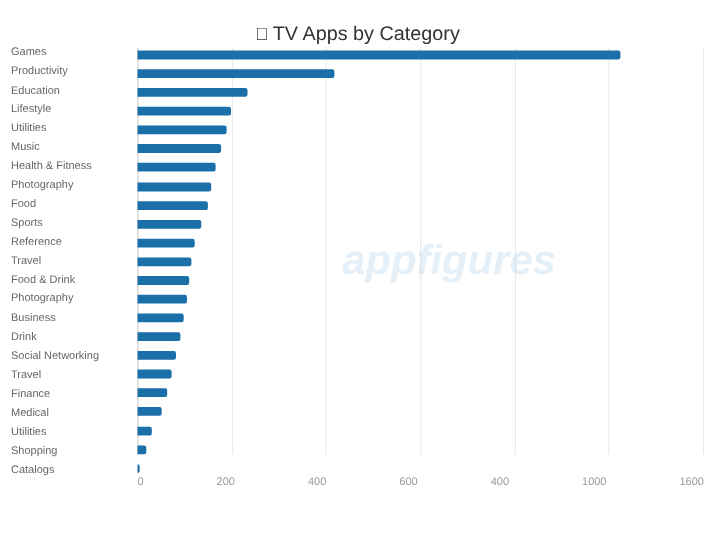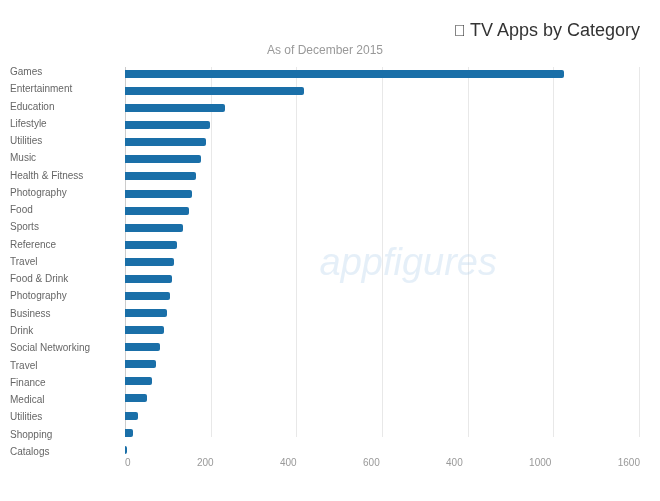--- a/index.html
+++ b/index.html
@@ -10,21 +10,21 @@
       height: 501px;
       overflow: hidden;
     }
     .chart-container {
       width: 660px;
       height: 501px;
       padding: 20px 20px 20px 10px;
       position: relative;
     }
     .chart-title {
-      text-align: right;
+      text-align: center;
       font-size: 18px;
       font-weight: 400;
       color: #333;
       margin-bottom: 2px;
     }
     .chart-subtitle {
       text-align: center;
       font-size: 12px;
       color: #999;
       margin-bottom: 10px;
@@ -98,39 +98,38 @@
     .x-label {
       font-size: 10px;
       color: #999;
       text-align: center;
     }
     .watermark {
       position: absolute;
       font-size: 38px;
       color: rgba(180, 210, 235, 0.35);
       font-style: italic;
-      font-weight: normal;
+      font-weight: bold;
       top: 50%;
       left: 55%;
       transform: translate(-50%, -50%);
       pointer-events: none;
       white-space: nowrap;
     }
   </style>
 </head>
 <body>
 
 <div class="chart-container">
   <div class="chart-title"><span style="font-size:16px;margin-right:4px;"></span>TV Apps by Category</div>
-  <div class="chart-subtitle">As of December 2015</div>
 
   <div class="chart-area">
     <div class="y-axis" id="y-axis-container">
         <div class="y-label">Games</div>
-        <div class="y-label">Entertainment</div>
+        <div class="y-label">Productivity</div>
         <div class="y-label">Education</div>
         <div class="y-label">Lifestyle</div>
         <div class="y-label">Utilities</div>
         <div class="y-label">Music</div>
         <div class="y-label">Health &amp; Fitness</div>
         <div class="y-label">Photography</div>
         <div class="y-label">Food</div>
         <div class="y-label">Sports</div>
         <div class="y-label">Reference</div>
         <div class="y-label">Travel</div>

